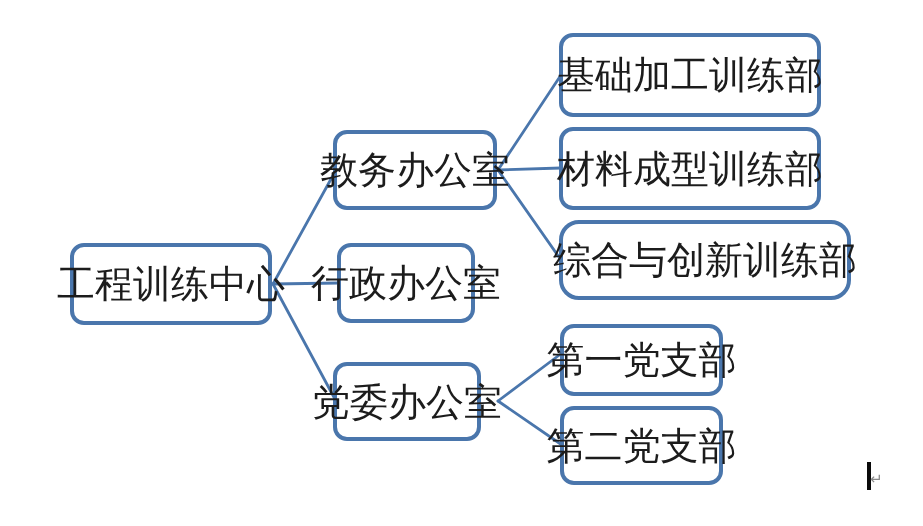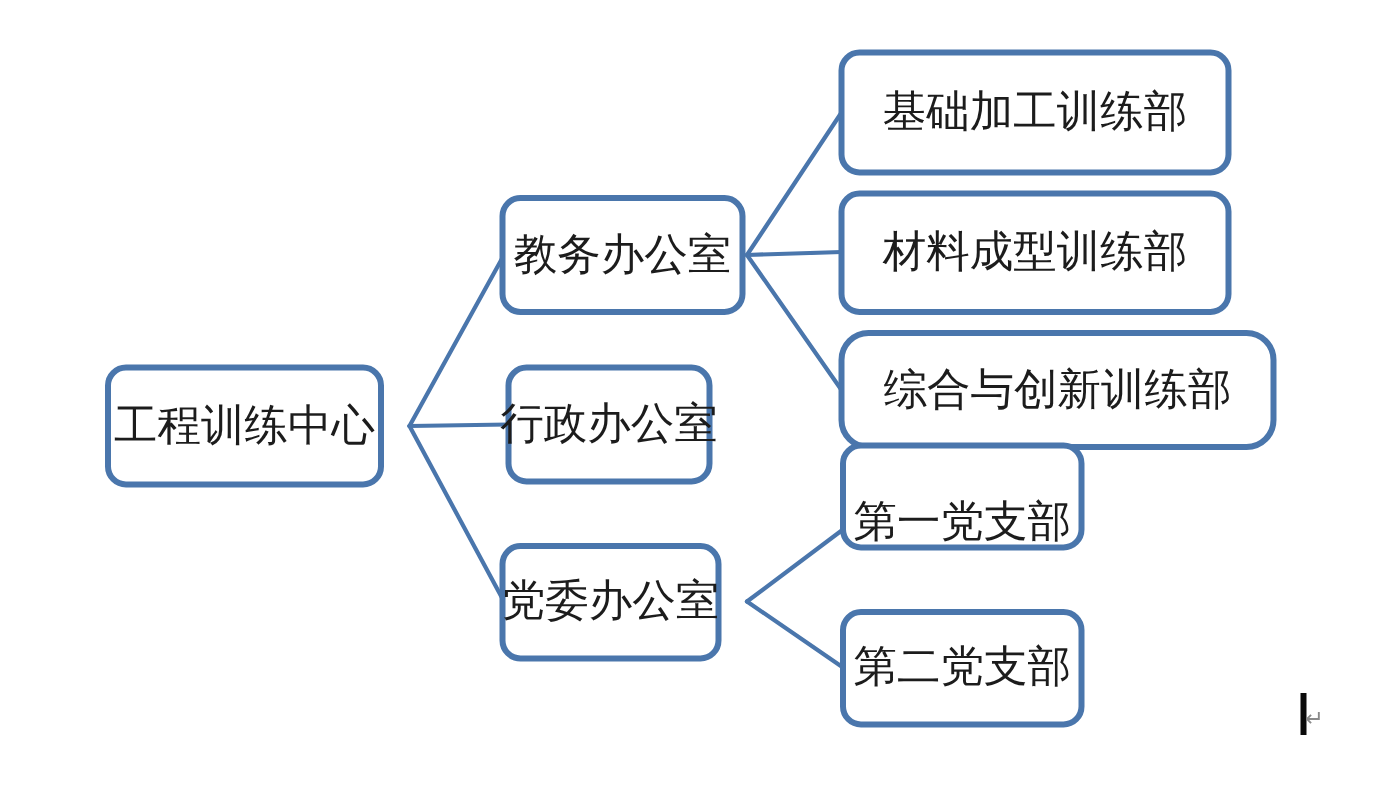--- a/index.html
+++ b/index.html
@@ -35,35 +35,35 @@
     background: #ffffff;
     border: 4px solid #4A76AC;
     border-radius: 14px;
     display: flex;
     align-items: center;
     justify-content: center;
     z-index: 1;
     cursor: default;
   }
   .node .label {
-    font-size: 29px;
+    font-size: 38px;
     color: #1c1c1c;
     letter-spacing: 0px;
     white-space: nowrap;
     line-height: 1;
   }
   
-  .n-root      { left: 70px;  top: 243px; width: 186px; height: 82px; }
+  .n-root      { left: 70px;  top: 243px; width: 202px; height: 82px; }
   .n-jiaowu    { left: 333px; top: 130px; width: 164px; height: 80px; }
   .n-xingzheng { left: 337px; top: 243px; width: 138px; height: 80px; }
   .n-dangwei   { left: 333px; top: 362px; width: 148px; height: 79px; }
   .n-jichu     { left: 559px; top: 33px;  width: 262px; height: 84px; }
   .n-cailiao   { left: 559px; top: 127px; width: 262px; height: 83px; justify-content: center; }
   .n-zonghe    { left: 559px; top: 220px; width: 292px; height: 80px; border-radius: 20px; }
-  .n-diyi      { left: 560px; top: 295px; width: 163px; height: 72px; align-items: flex-end; }
+  .n-diyi      { left: 560px; top: 324px; width: 163px; height: 72px; }
   .n-dier      { left: 560px; top: 406px; width: 163px; height: 79px; }
 
   
   .cursor {
     position: absolute;
     left: 866px;
     top: 462px;
     width: 20px;
     height: 30px;
     z-index: 2;

